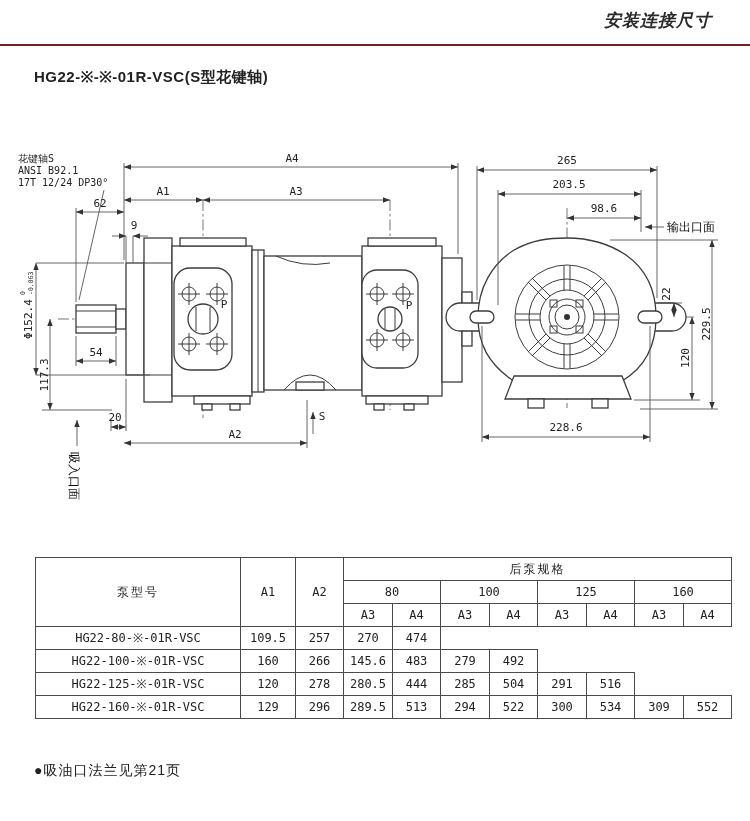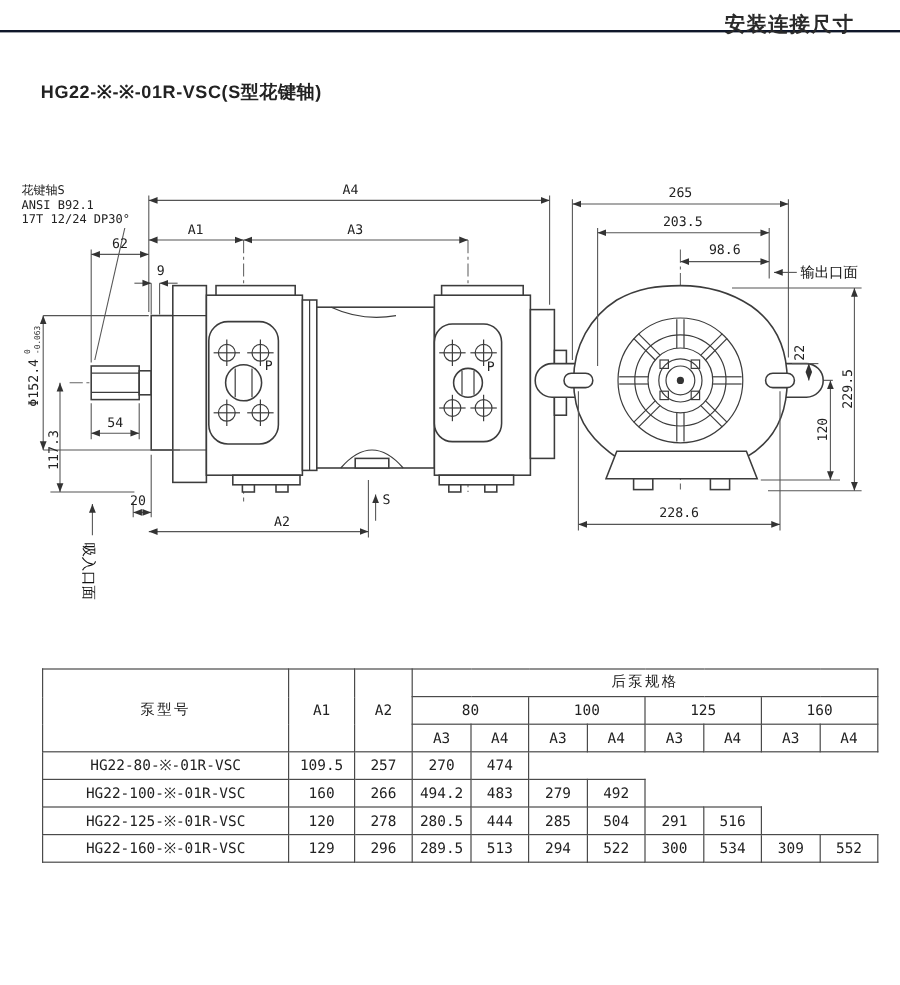--- a/index.html
+++ b/index.html
@@ -1,33 +1,33 @@
 <!DOCTYPE html>
 <html><head>
 <meta charset="utf-8">
 <style>
   html,body{margin:0;padding:0;background:#fff;}
   body{position:relative;width:750px;height:821px;font-family:"Liberation Sans",sans-serif;color:#1c1c1c;overflow:hidden;}
-  .topbar{position:absolute;top:0;left:0;width:750px;height:27px;border-bottom:2px solid #0f172a;box-sizing:border-box;}
+  .topbar{position:absolute;top:0;left:0;width:750px;height:46px;border-bottom:2px solid #7f1d1d;box-sizing:border-box;font-style:italic;}
   .topbar span{position:absolute;right:38px;top:9px;font-size:17px;font-weight:bold;color:#2a2a2a;letter-spacing:1px;}
   .title{position:absolute;top:66px;left:34px;font-family:Liberation Sans, sans-serif;font-size:15px;font-weight:600;color:#222;letter-spacing:.5px;}
   svg.drawing{position:absolute;top:140px;left:0;}
   .o{fill:#fff;stroke:#3c3c3c;stroke-width:1.3;}
   .t{fill:none;stroke:#3c3c3c;stroke-width:1;}
   .w{fill:#fff;stroke:#3c3c3c;stroke-width:1.3;}
   .d{fill:none;stroke:#555;stroke-width:.9;}
   .cl{fill:none;stroke:#666;stroke-width:.9;stroke-dasharray:11 3 2.5 3;}
   text.dim{font-family:"DejaVu Sans Mono",monospace;font-size:11px;fill:#222;text-anchor:middle;}
   text.dims{font-family:"DejaVu Sans Mono",monospace;font-size:10px;fill:#222;text-anchor:start;}
   text.cn{font-family:"Liberation Sans",sans-serif;font-size:12px;fill:#111;}
   text.tol{font-family:"DejaVu Sans Mono",monospace;font-size:6.5px;fill:#222;text-anchor:start;}
   table.spec{position:absolute;top:557px;left:35px;width:695px;border-collapse:collapse;table-layout:fixed;}
   .spec th,.spec td{border:1px solid #4a4a4a;padding:0;text-align:center;font-weight:normal;
       font-family:"DejaVu Sans Mono",monospace;font-size:12px;color:#222;height:22px;line-height:22px;}
-  .spec th.cn,.spec td.cn{font-family:Liberation Mono, monospace;letter-spacing:2px;}
+  .spec th.cn,.spec td.cn{font-family:Liberation Sans, sans-serif;letter-spacing:2px;}
   .spec td.model{font-size:12px;letter-spacing:0;}
   .spec td.b{border:none;}
   .notes{position:absolute;top:758px;left:34px;font-size:14px;color:#222;}
   .notes div{line-height:24px;letter-spacing:1px;}
 </style>
 </head>
 <body>
 
 <div class="topbar">
   <span>安装连接尺寸</span>
@@ -317,21 +317,21 @@
     <td class="b"></td>
     <td class="b"></td>
     <td class="b"></td>
     <td class="b"></td>
     <td class="b"></td>
   </tr>
   <tr>
     <td class="model">HG22-100-※-01R-VSC</td>
     <td>160</td>
     <td>266</td>
-    <td>494.2</td>
+    <td>145.6</td>
     <td>483</td>
     <td>279</td>
     <td>492</td>
     <td class="b"></td>
     <td class="b"></td>
     <td class="b"></td>
     <td class="b"></td>
   </tr>
   <tr>
     <td class="model">HG22-125-※-01R-VSC</td>
@@ -356,13 +356,14 @@
     <td>522</td>
     <td>300</td>
     <td>534</td>
     <td>309</td>
     <td>552</td>
   </tr>
 </tbody>
   </table>
 
 <div class="notes">
+  <div>●吸油口法兰见第21页</div>
 </div>
 
 </body></html>

